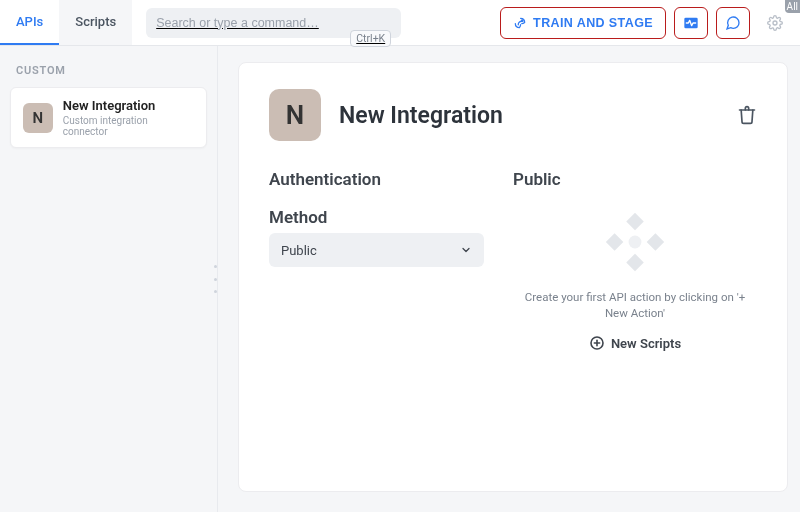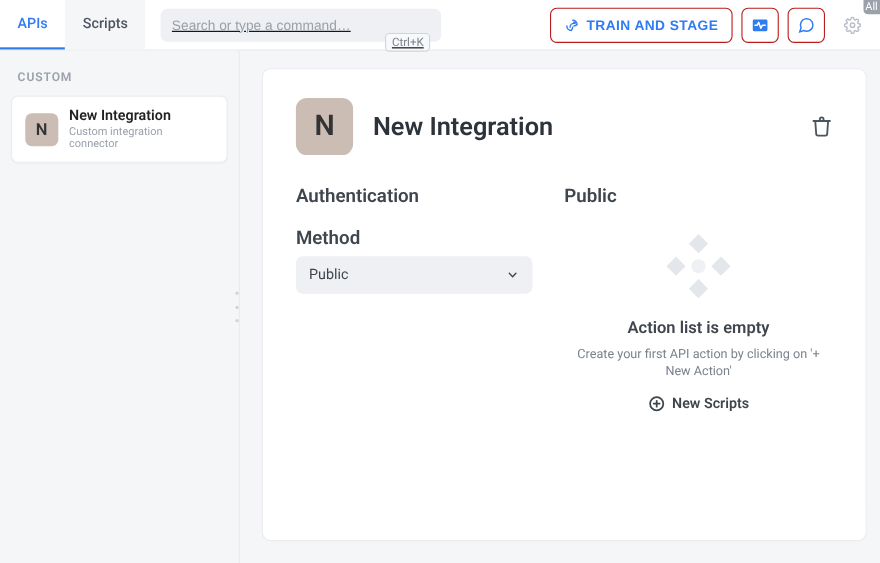--- a/index.html
+++ b/index.html
@@ -358,21 +358,20 @@
 
         <div class="col">
           <div class="section-h">Public</div>
           <div class="empty-state">
             <div class="empty-icon">
               <svg width="70" height="70" viewBox="0 0 24 24" fill="currentColor">
                   <path d="M12 2l3 3-3 3-3-3 3-3zm7 7l3 3-3 3-3-3 3-3zm-14 0l3 3-3 3-3-3 3-3zm7 7l3 3-3 3-3-3 3-3z" opacity=".9"></path>
                   <circle cx="12" cy="12" r="2.2" fill="#eef0f3"></circle>
                 </svg>
             </div>
-            <div class="empty-title">Action list is empty</div>
             <div class="empty-sub">Create your first API action by clicking on '+ New Action'</div>
             <div class="new-action">
               <span>
                 <svg width="16" height="16" viewBox="0 0 24 24" fill="none" stroke="currentColor" stroke-width="2.4" stroke-linecap="round">
                     <circle cx="12" cy="12" r="9"></circle>
                     <line x1="12" y1="8" x2="12" y2="16"></line>
                     <line x1="8" y1="12" x2="16" y2="12"></line>
                   </svg>
               </span>
               <span>New Scripts</span>

